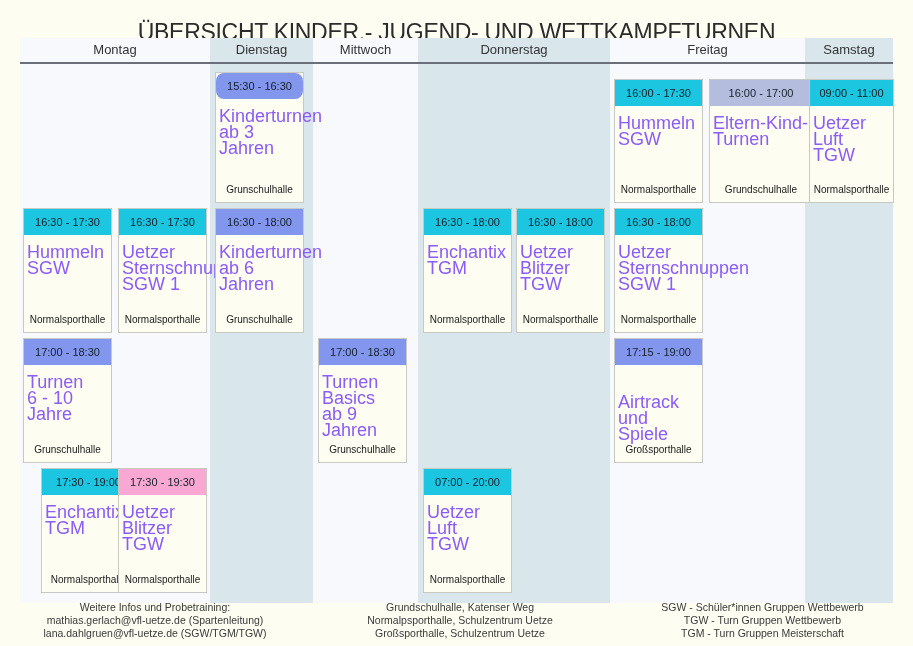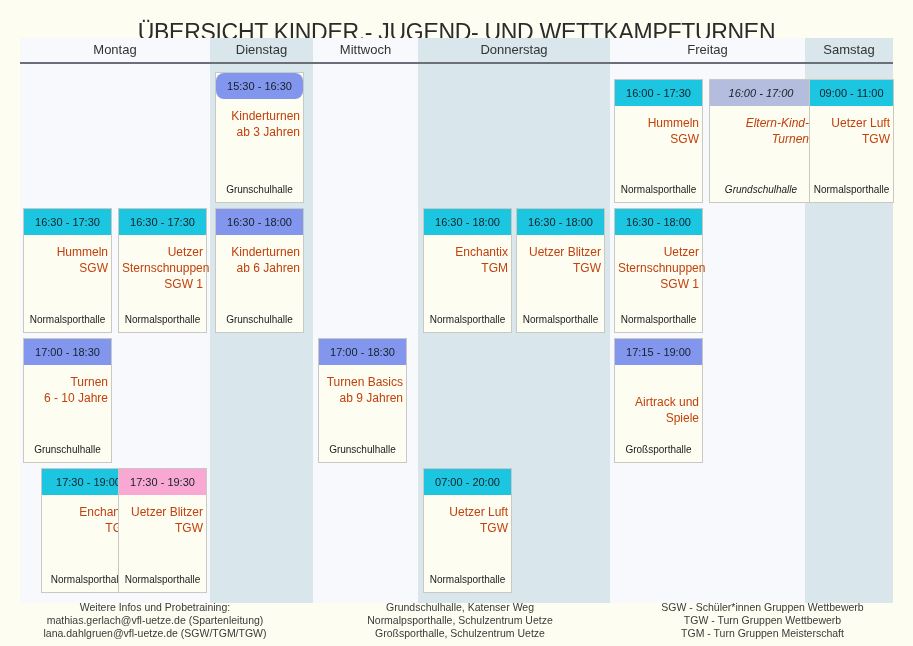--- a/index.html
+++ b/index.html
@@ -68,24 +68,24 @@
   }
   .card .body{
     flex:1 1 auto;
     display:flex;
     flex-direction:column;
     justify-content:space-between;
     padding:9px 3px 7px 3px;
     box-sizing:border-box;
   }
   .card .title{
-    text-align:right;
-    font-size:12px;
+    text-align:left;
+    font-size:18px;
     line-height:16px;
-    color:#c2410c;
+    color:#8b5cf6;
     font-family:"Liberation Sans", sans-serif;
     white-space:pre-line;
   }
   .card .venue{
     text-align:center;
     font-size:10px;
     color:#1b1b1b;
     font-family:"Liberation Sans", sans-serif;
   }
 
@@ -139,21 +139,21 @@
         </div>
       </div>
       <div class="card" style="left: 594px; top: 41px; width: 89px; height: 124px;">
         <div class="time" style="background: rgb(28, 197, 224);">16:00 - 17:30</div>
         <div class="body">
           <div class="title">Hummeln
 SGW</div>
           <div class="venue">Normalsporthalle</div>
         </div>
       </div>
-      <div class="card" style="left: 689px; top: 41px; width: 104px; height: 124px; font-style: italic;">
+      <div class="card" style="left: 689px; top: 41px; width: 104px; height: 124px;">
         <div class="time" style="background: rgb(180, 189, 221);">16:00 - 17:00</div>
         <div class="body">
           <div class="title">Eltern-Kind-
 Turnen</div>
           <div class="venue">Grundschulhalle</div>
         </div>
       </div>
       <div class="card" style="left: 789px; top: 41px; width: 85px; height: 124px;">
         <div class="time" style="background: rgb(28, 197, 224);">09:00 - 11:00</div>
         <div class="body">

